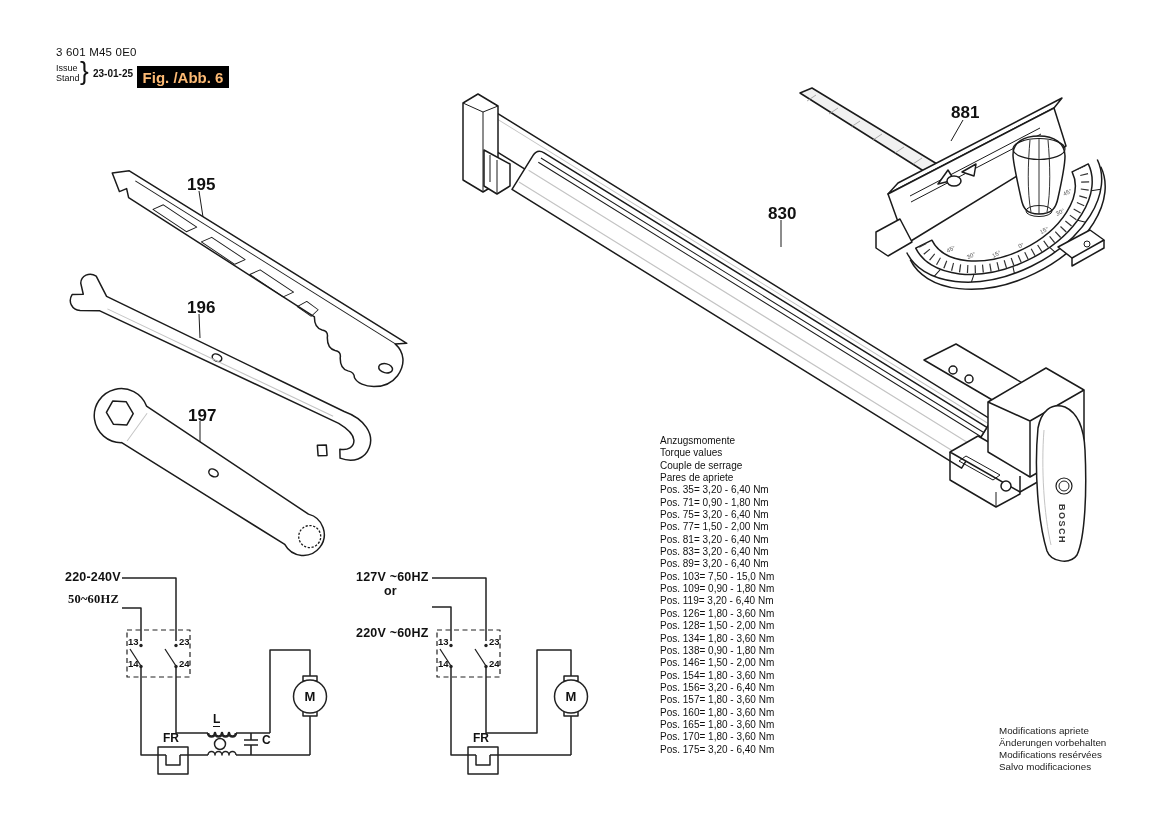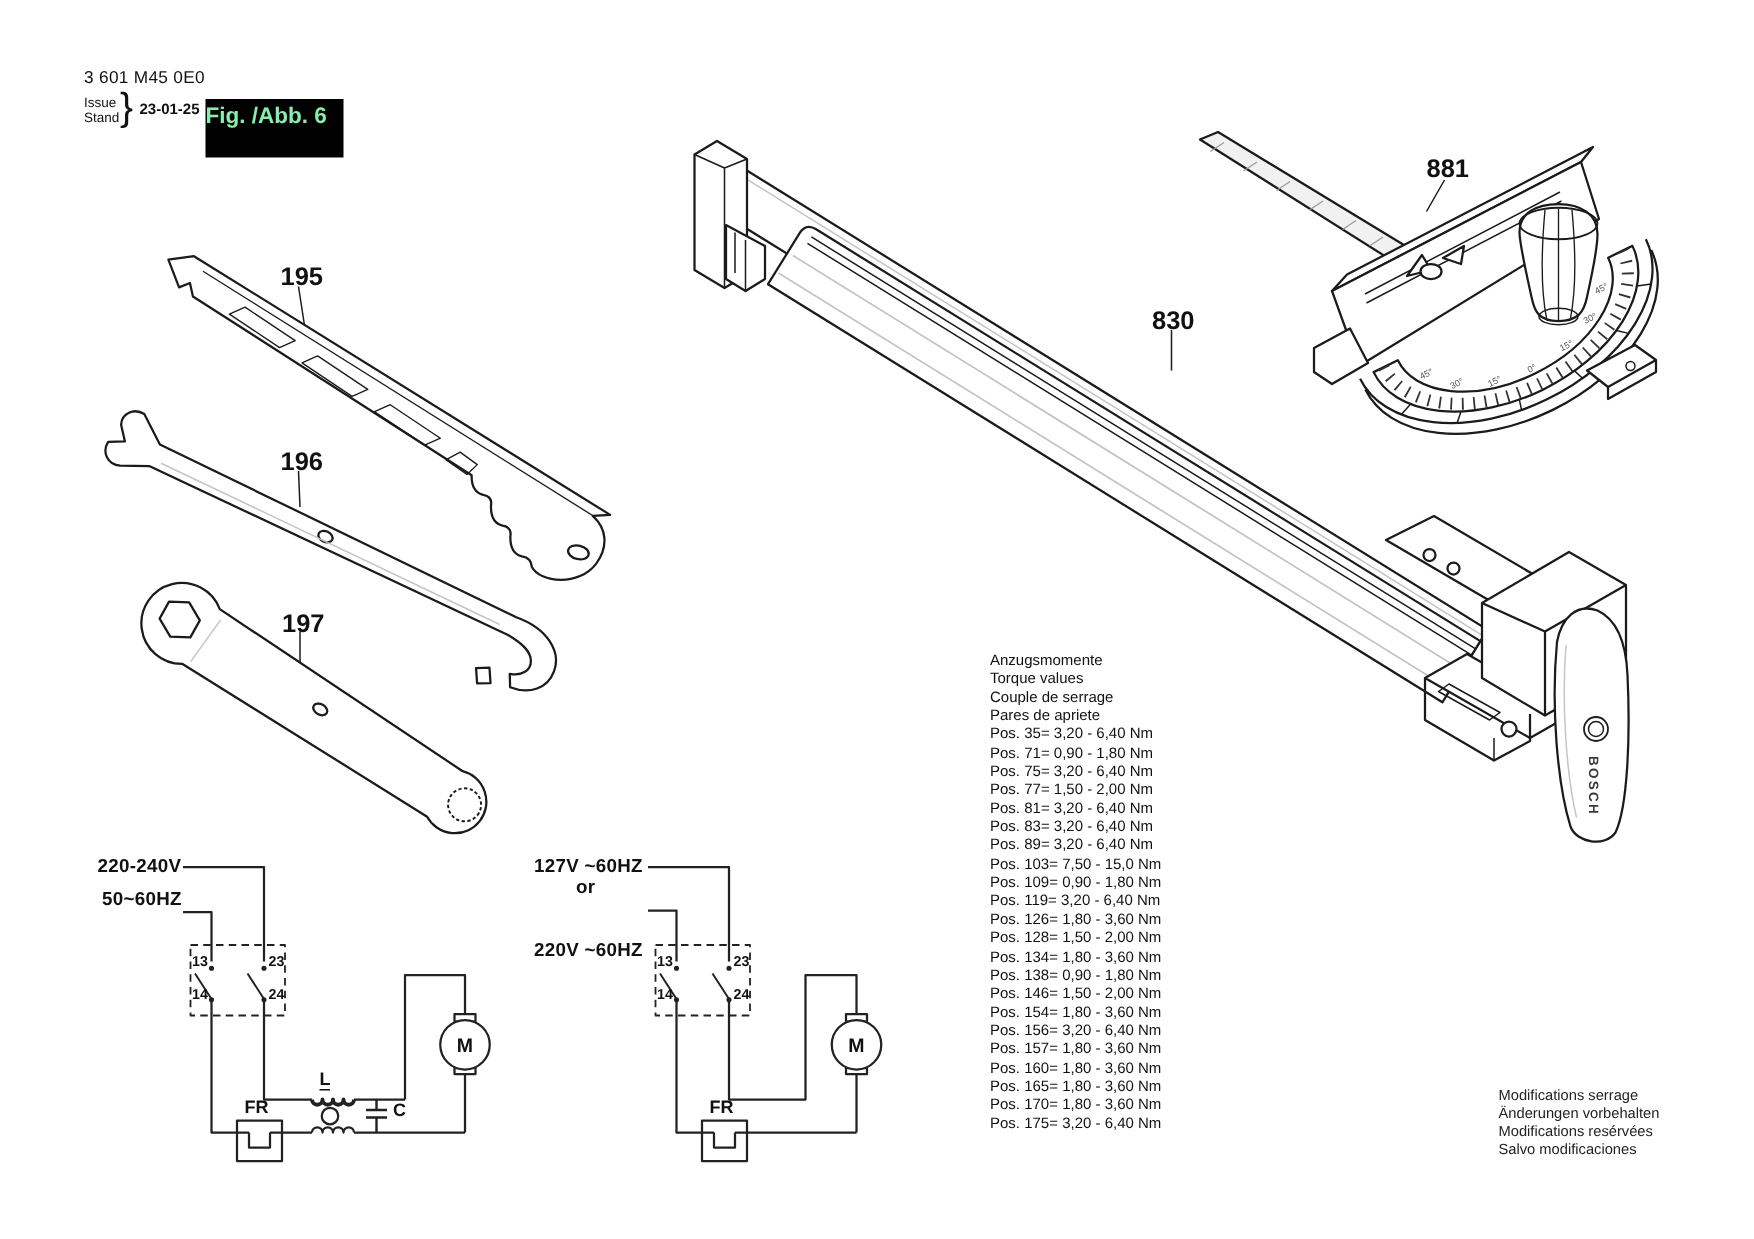--- a/index.html
+++ b/index.html
@@ -4,22 +4,22 @@
 <style>
   html,body{margin:0;padding:0;background:#fff;}
   #page{position:relative;width:1169px;height:826px;background:#fff;overflow:hidden;
         font-family:"Liberation Sans",sans-serif;color:#111;}
   .abs{position:absolute;}
   #art{position:absolute;left:0;top:0;}
   .pn{font-size:11.5px;letter-spacing:.2px;}
   .small{font-size:9px;line-height:10px;}
   .brace{font-size:26px;font-weight:300;line-height:26px;}
   .date{font-size:10px;font-weight:bold;}
-  .figbox{background:#000;color:#86efac;font-weight:bold;font-size:15px;
-          width:92px;height:39px;line-height:23px;}
+  .figbox{background:#000;color:#fdba74;font-weight:bold;font-size:15px;
+          width:92px;height:22px;line-height:23px;text-align:center;}
   .plabel{font-weight:bold;font-size:17px;}
   .vlabel{font-weight:bold;font-size:12.5px;letter-spacing:.2px;}
   .cnum{font-weight:bold;font-size:9.5px;}
   .comp{font-weight:bold;font-size:12px;}
   .mlabel{font-weight:bold;font-size:13px;width:18px;text-align:center;}
   .underL{border-bottom:1.5px solid #111;padding-bottom:0px;}
   #torque{font-size:10px;line-height:12.35px;white-space:nowrap;}
   .tq-row{display:flex;align-items:center;}
   .tq-pos{display:inline-block;min-width:32px;}
   #footer{font-size:9.8px;line-height:11.9px;color:#222;}
@@ -173,21 +173,21 @@
   <div class="abs date" style="left:93px;top:68px;">23-01-25</div>
   <div class="abs figbox" style="left:137px;top:66px;">Fig. /Abb. 6</div>
 
   <div class="abs plabel" style="left:187px;top:175px;">195</div>
   <div class="abs plabel" style="left:187px;top:298px;">196</div>
   <div class="abs plabel" style="left:188px;top:406px;">197</div>
   <div class="abs plabel" style="left:768px;top:204px;">830</div>
   <div class="abs plabel" style="left:951px;top:103px;">881</div>
 
   <div class="abs vlabel" style="left:65px;top:570px;">220-240V</div>
-  <div class="abs vlabel" style="left:68px;top:592px;">50~60HZ</div>
+  <div class="abs vlabel" style="left:68px;top:592px;font-family:Liberation Serif, serif;">50~60HZ</div>
   <div class="abs cnum" style="left:128px;top:636px;">13</div>
   <div class="abs cnum" style="left:179px;top:636px;">23</div>
   <div class="abs cnum" style="left:128px;top:658px;">14</div>
   <div class="abs cnum" style="left:179px;top:658px;">24</div>
   <div class="abs comp underL" style="left:213px;top:712px;">L</div>
   <div class="abs comp" style="left:262px;top:733px;">C</div>
   <div class="abs comp" style="left:163px;top:731px;">FR</div>
   <div class="abs mlabel" style="left:301px;top:689px;">M</div>
 
   <div class="abs vlabel" style="left:356px;top:570px;">127V ~60HZ</div>
@@ -312,18 +312,18 @@
         </div>
 
     <div class="tq-row">
           <span class="tq-pos">Pos. 175</span>
           <span class="tq-val">= 3,20 - 6,40 Nm</span>
         </div>
   </div>
   </div>
 
   <div id="footer" class="abs" style="left:999px;top:725px;">
-    <div>Modifications serrage</div>
+    <div>Modifications apriete</div>
     <div>Änderungen vorbehalten</div>
     <div>Modifications resérvées</div>
     <div>Salvo modificaciones</div>
   </div>
 </div>
 
 </body></html>

